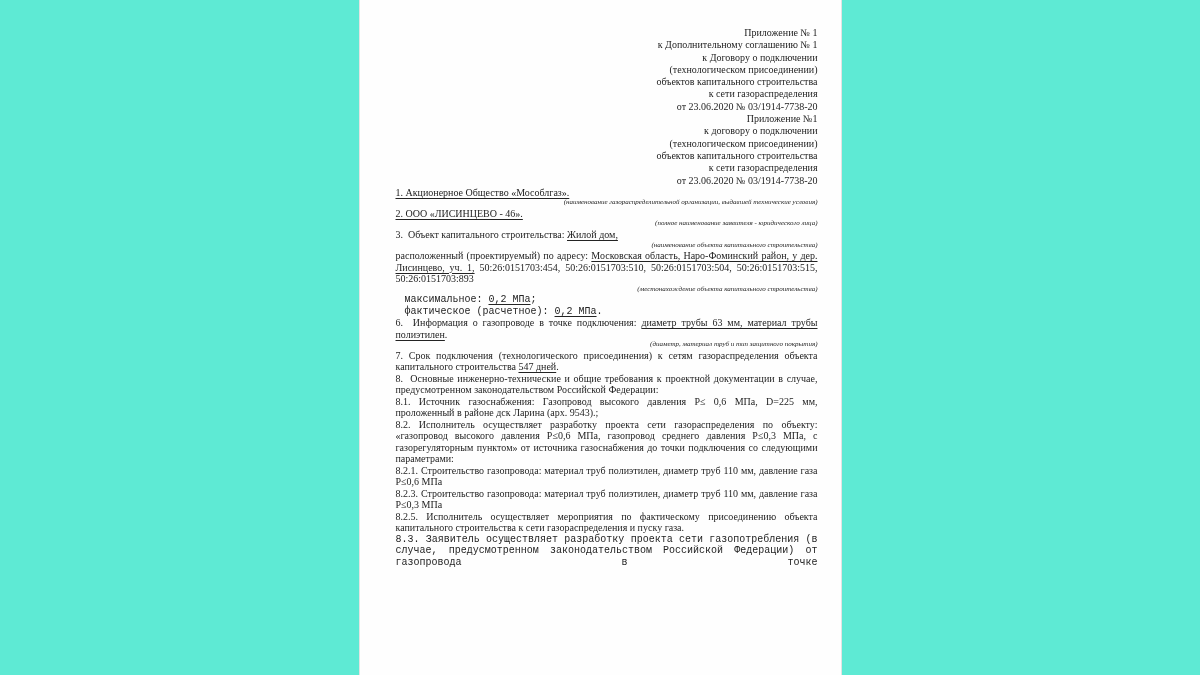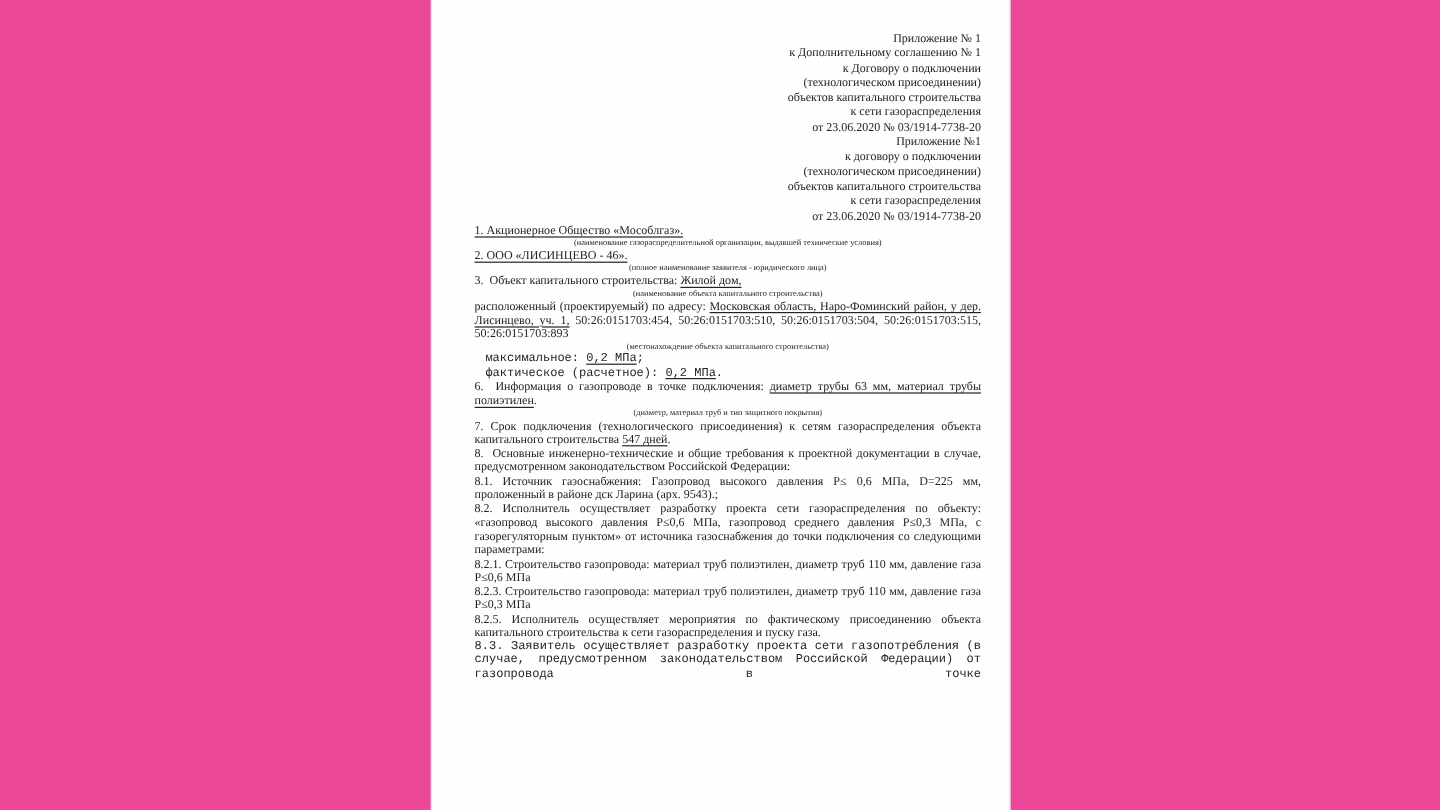--- a/index.html
+++ b/index.html
@@ -1,39 +1,39 @@
 <!DOCTYPE html>
 <html lang="ru"><head>
 <meta charset="utf-8">
 <style>
   html, body { margin: 0; padding: 0; background: #ffffff; }
   .canvas {
     width: 1200px; height: 675px; overflow: hidden; position: relative;
-    background: #ec4899;
+    background: #5eead4;
     font-family: "Liberation Serif", "DejaVu Serif", serif;
     color: #232323;
   }
   .page {
     box-sizing: border-box;
     width: 483px; height: 675px; margin: 0 auto;
     background: #fefefe;
     border-left: 1px solid #e3e3e3;
     border-right: 1px solid #e3e3e3;
     padding: 27px 23px 0 36px;
     overflow: hidden;
   }
   .hdr { font-size: 10px; line-height: 12.3px; text-align: right; }
   .title-block { text-align: center; margin: 15px 0 9px 0; }
   .title-main { font-size: 11.2px; font-weight: bold; line-height: 14px; }
   .title-sub  { font-size: 10px; line-height: 13px; }
   .doc-body p { margin: 0; }
   .li { font-size: 10px; line-height: 11.5px; text-align: justify; }
   .sub { padding-left: 9px; font-family: Liberation Mono, monospace; }
   .u { text-decoration: underline; text-decoration-thickness: 1px; text-underline-offset: 1.5px; }
-  .caption { font-size: 7px; line-height: 8.6px; text-align: center; margin: 0 0 1px 0 !important; }
+  .caption { font-size: 7px; line-height: 8.6px; text-align: right; font-style: italic; margin: 0 0 1px 0 !important; }
   .last { text-align-last: justify; font-family: Liberation Mono, monospace; }
 </style>
 </head>
 <body>
 
 <div class="canvas">
   <div class="page">
 
     <div class="hdr">
       <div>Приложение № 1</div>

